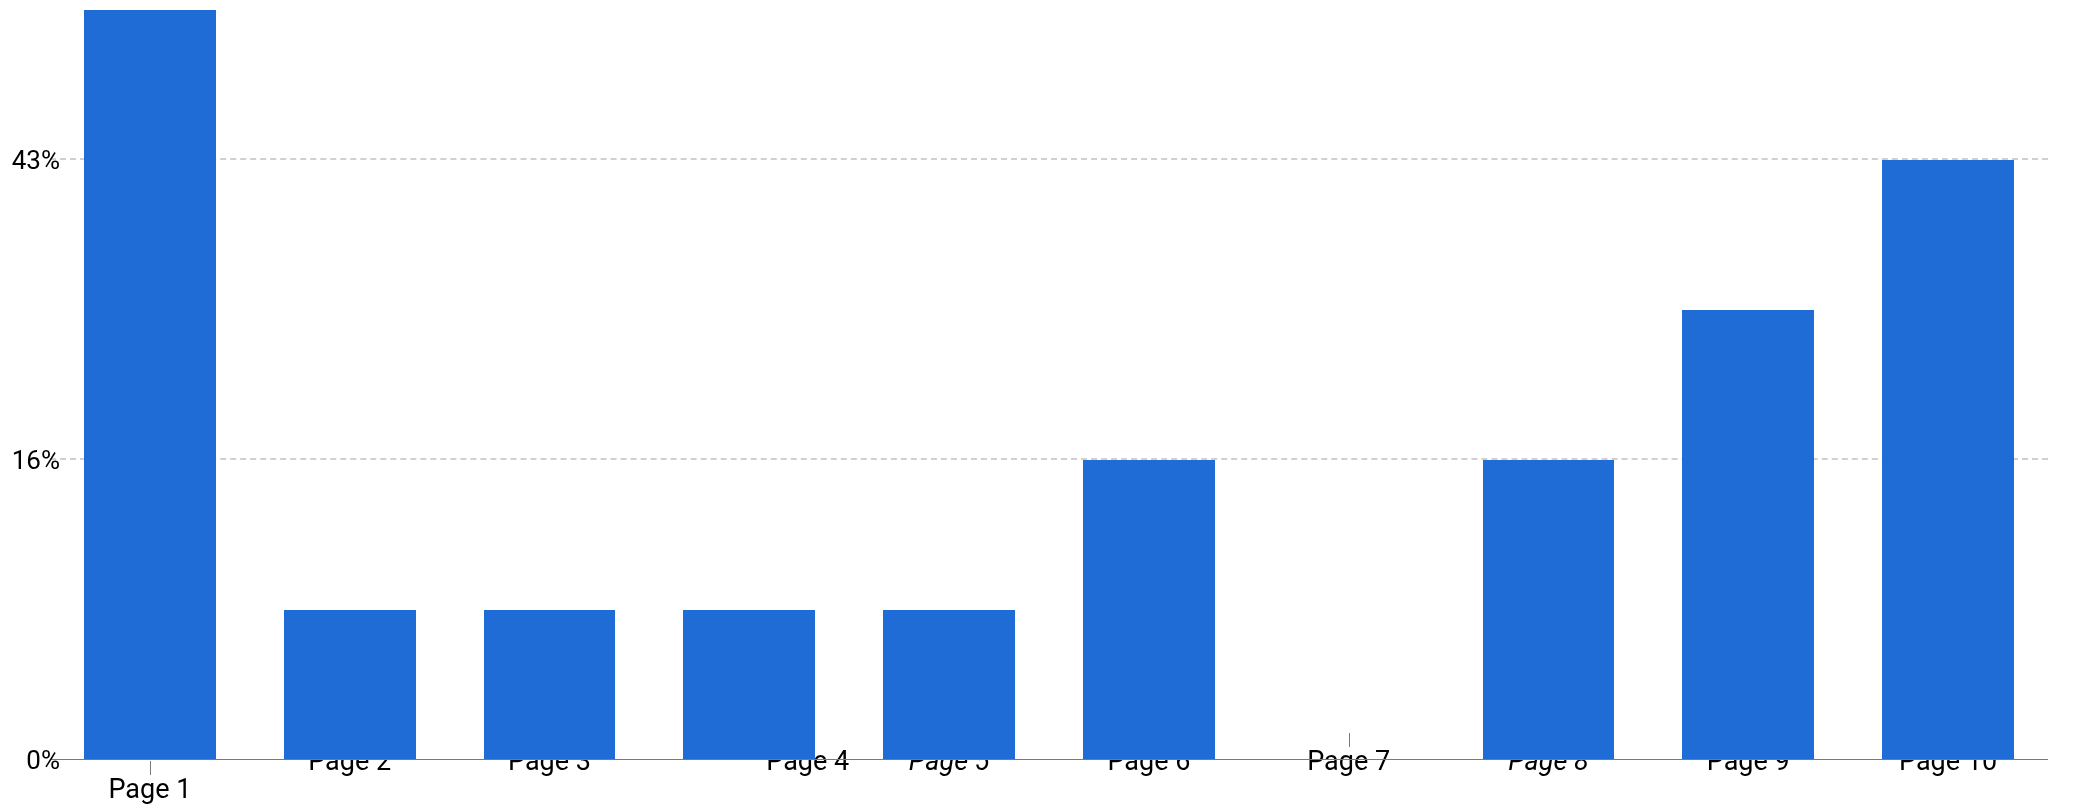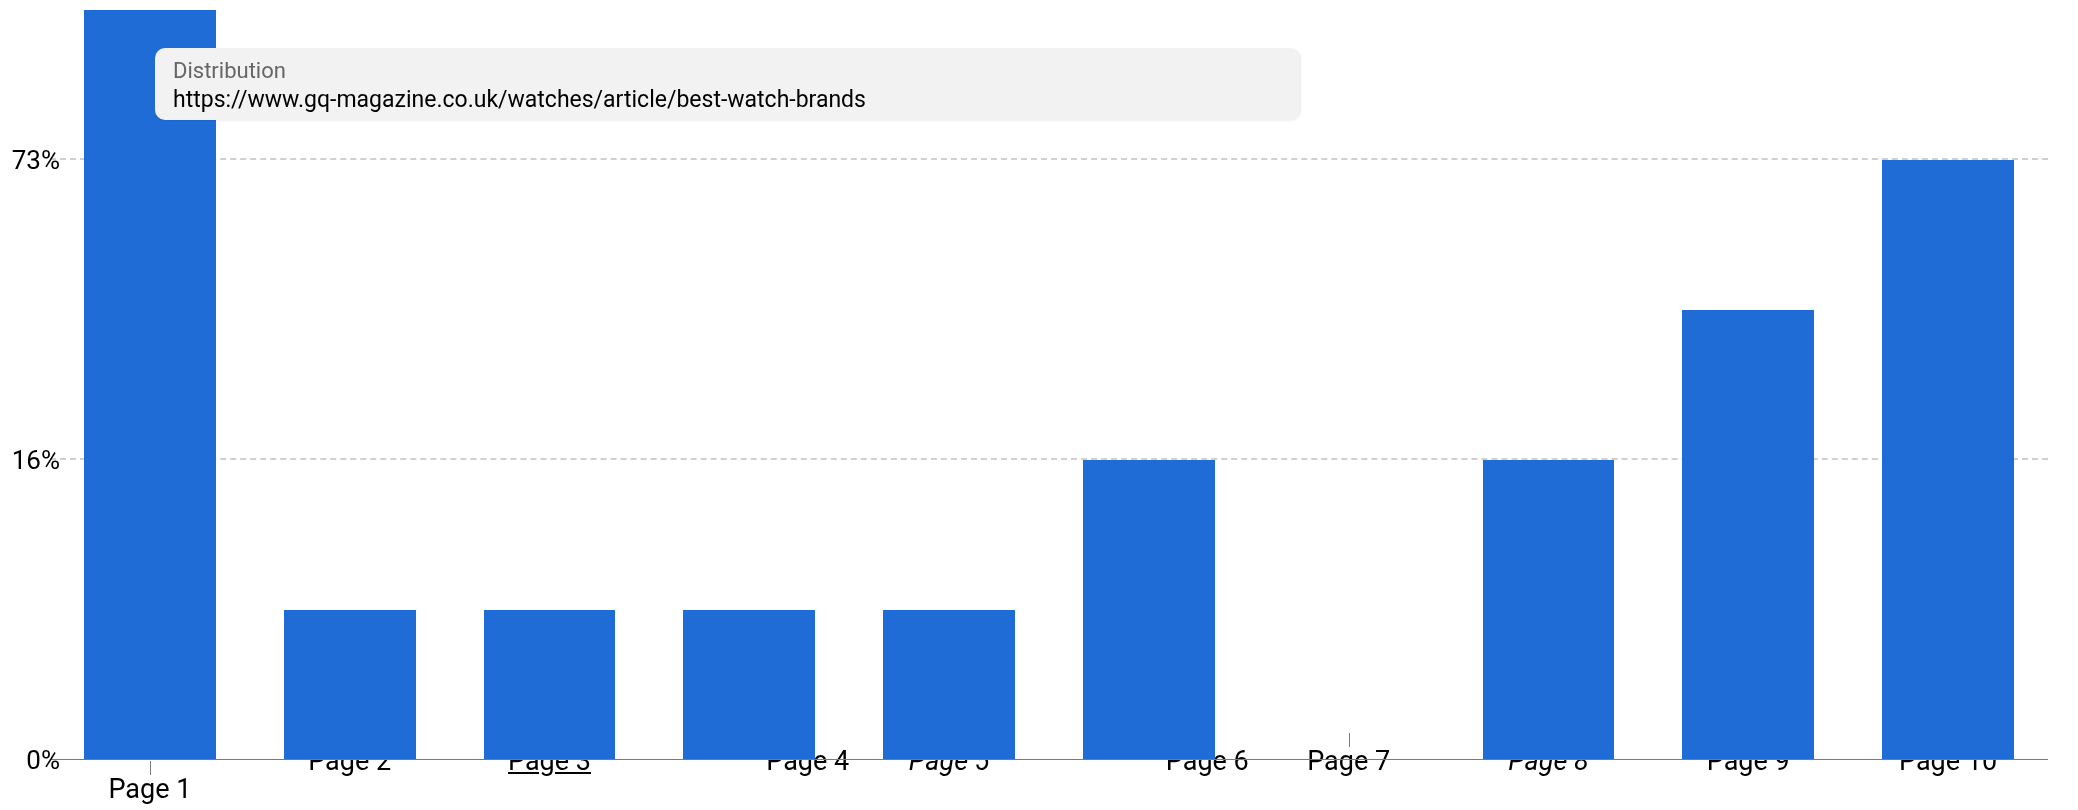--- a/index.html
+++ b/index.html
@@ -149,34 +149,30 @@
         </div>
         <div class="bar-slot">
           <div class="bar" style="height: 80%; background: rgb(31, 108, 214);"></div>
         </div>
       </div>
     <div class="axis-line"></div>
   <div class="y-tick-label" style="bottom: 0%; transform: translateY(50%);">0%</div>
       <div class="gridline" style="bottom: 40%;"></div>
       <div class="y-tick-label" style="bottom: 40%; transform: translateY(50%);">16%</div>
       <div class="gridline" style="bottom: 80%;"></div>
-      <div class="y-tick-label" style="bottom: 80%; transform: translateY(50%);">73%</div>
+      <div class="y-tick-label" style="bottom: 80%; transform: translateY(50%);">43%</div>
     </div>
 
   <div class="x-labels" id="xLabels">
       <div class="x-label" style="position: relative; margin-top: 28px;">Page 1<div class="x-tick" style="left: 50%;"></div></div>
       <div class="x-label" style="position: relative;">Page 2<div class="x-tick" style="left: 50%;"></div></div>
-      <div class="x-label" style="position: relative; text-decoration: underline;">Page 3<div class="x-tick" style="left: 50%;"></div></div>
+      <div class="x-label" style="position: relative;">Page 3<div class="x-tick" style="left: 50%;"></div></div>
       <div class="x-label" style="position: relative; text-align: right;">Page 4<div class="x-tick" style="left: 50%;"></div></div>
       <div class="x-label" style="position: relative; font-style: italic;">Page 5<div class="x-tick" style="left: 50%;"></div></div>
-      <div class="x-label" style="position: relative; text-align: right;">Page 6<div class="x-tick" style="left: 50%;"></div></div>
+      <div class="x-label" style="position: relative;">Page 6<div class="x-tick" style="left: 50%;"></div></div>
       <div class="x-label" style="position: relative;">Page 7<div class="x-tick" style="left: 50%;"></div></div>
       <div class="x-label" style="position: relative; font-style: italic;">Page 8<div class="x-tick" style="left: 50%;"></div></div>
       <div class="x-label" style="position: relative;">Page 9<div class="x-tick" style="left: 50%;"></div></div>
       <div class="x-label" style="position: relative;">Page 10<div class="x-tick" style="left: 50%;"></div></div>
     </div>
 
-  <div class="tooltip">
-    <div class="tt-title">Distribution</div>
-    <div class="tt-value">https://www.gq-magazine.co.uk/watches/article/best-watch-brands</div>
-  </div>
 
 </div>
 
 </body></html>

